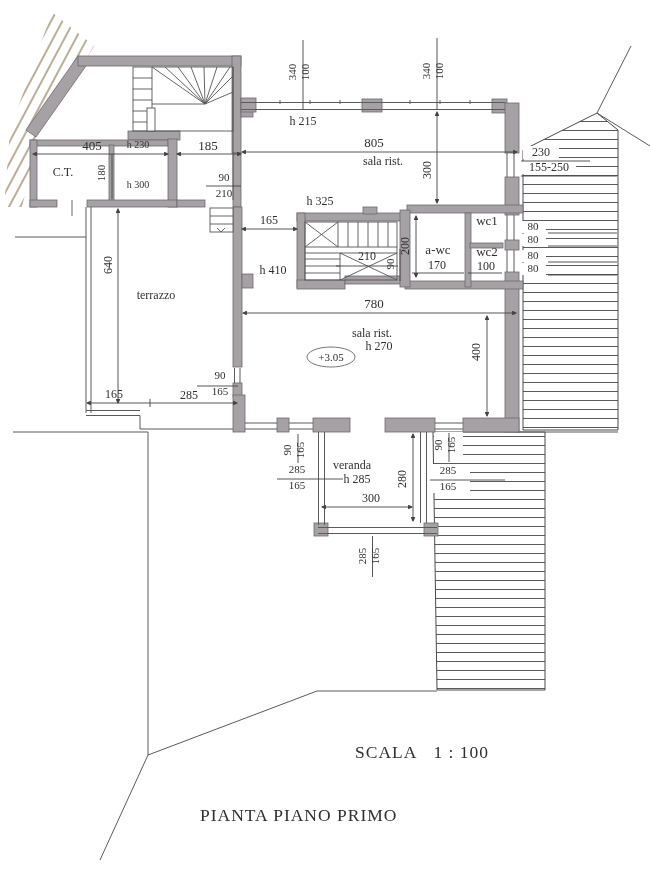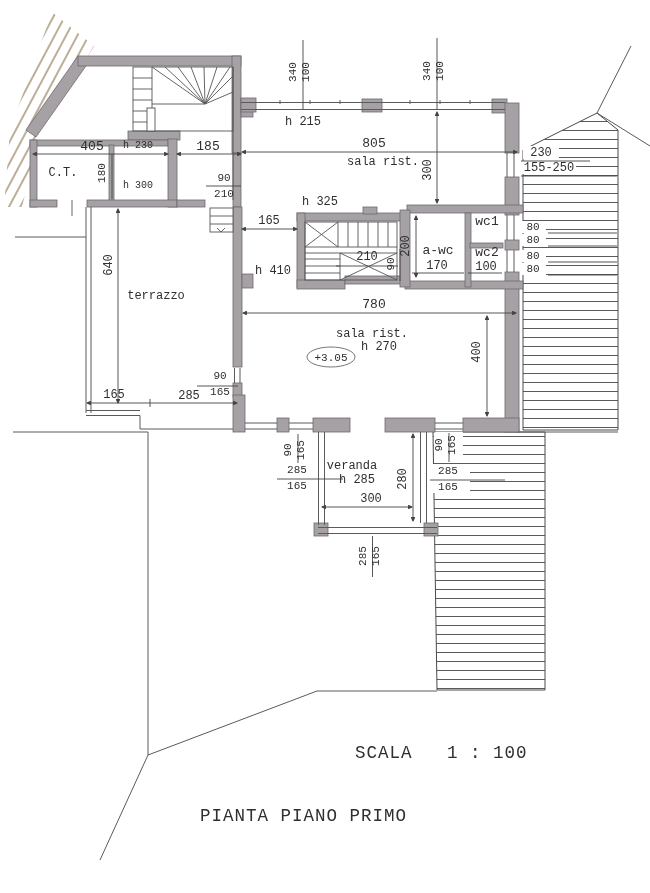--- a/index.html
+++ b/index.html
@@ -1,21 +1,21 @@
 <!DOCTYPE html>
 <html style="--wall: #a5a1a5; --wall-stroke: #6e6a6e; --line: #4a4a4a; --terrain: #ab9a7d; --text: #2f2f2f; --bg: #ffffff;"><head>
 <meta charset="utf-8">
 <style>
   :root{
     --wall:#a5a1a5; --wall-stroke:#6e6a6e; --line:#4a4a4a; --thin:#5a5a5a;
     --hatch:#5a5a5a; --terrain:#ab9a7d; --text:#2f2f2f; --bg:#ffffff;
   }
   html,body{margin:0;padding:0;background:#fff;}
   #stage{position:relative;width:650px;height:893px;background:var(--bg);overflow:hidden;
-         font-family:Liberation Mono, monospace;}
+         font-family:Liberation Serif, serif;}
   svg{position:absolute;left:0;top:0;}
   .wall{fill:var(--wall);stroke:var(--wall-stroke);stroke-width:0.8;}
   .thin{stroke:var(--thin);stroke-width:1;fill:none;}
   .stair{stroke:#555;stroke-width:0.9;fill:none;}
   .dim{stroke:#444;stroke-width:0.9;fill:none;marker-start:url(#ar);marker-end:url(#ar);}
   .lead{stroke:#444;stroke-width:0.9;fill:none;}
   .roofedge{stroke:#4a4a4a;stroke-width:1;}
   .whitebox{fill:#fff;stroke:none;}
   text{fill:var(--text);}
   .big{font-size:17.5px;letter-spacing:1px;}

